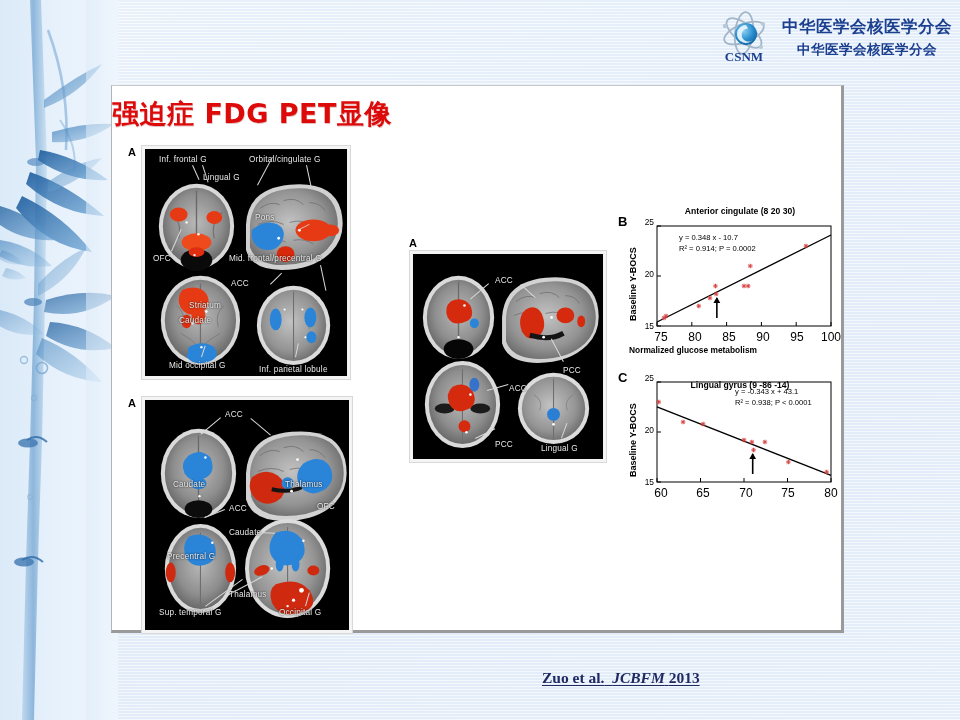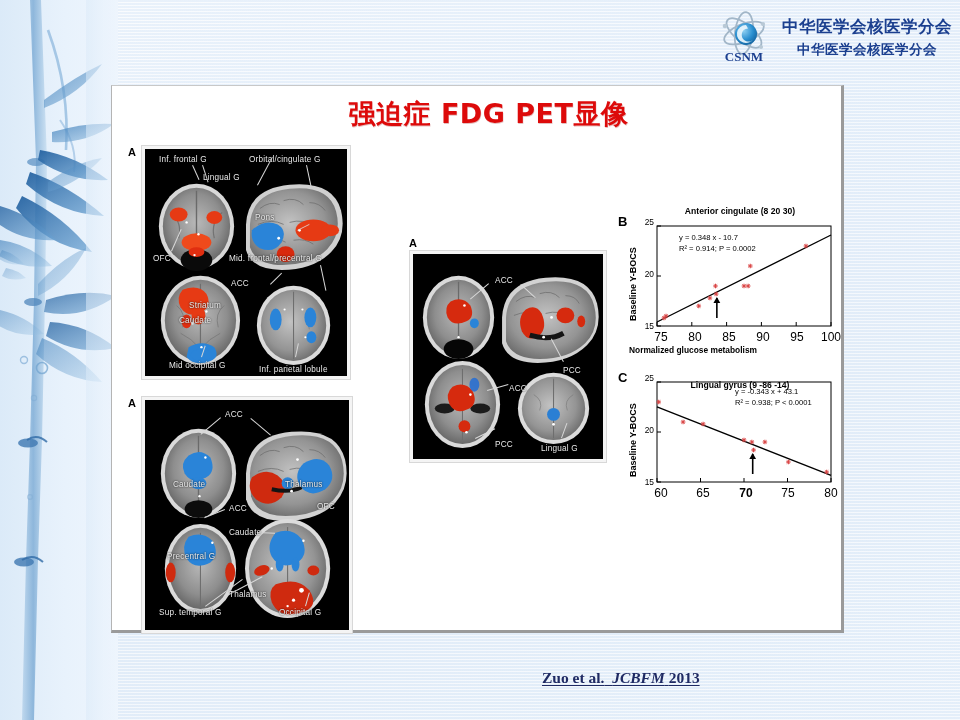--- a/index.html
+++ b/index.html
@@ -84,28 +84,26 @@
     border-bottom: 3px solid #9a9a9a;
     border-top: 1px solid #c8c8c8;
     border-left: 1px solid #b4b4b4;
     z-index: 3;
   }
 
   #slide-title {
     position: absolute;
     left: 0; top: 10px;
     width: 100%;
-    text-align: center;
     font-size: 27px;
     font-weight: bold;
     color: #dd0a0a;
     font-family: "DejaVu Sans", sans-serif;
     letter-spacing: 0.5px;
     text-shadow: 0.5px 0.5px 0 rgba(150,0,0,0.25);
-    margin-left: 12px;
   }
 
   
   .fig {
     position: absolute;
     background: #f4f4f4;
     padding: 3px;
     border: 1px solid #d8d8d8;
   }
   .fig-inner {
@@ -686,21 +684,21 @@
         <span>y = -0.343 x + 43.1</span><br>
         <span>R² = 0.938; P &lt; 0.0001</span>
       </span>
 
       <span class="tick-lbl-y" style="left:23px; top:18px; width:14px;">25</span>
       <span class="tick-lbl-y" style="left:23px; top:70px; width:14px;">20</span>
       <span class="tick-lbl-y" style="left:23px; top:122px; width:14px;">15</span>
 
       <span class="tick-lbl" style="left:44px; top:126px;">60</span>
       <span class="tick-lbl" style="left:86px; top:126px;">65</span>
-      <span class="tick-lbl" style="left:129px; top:126px;font-weight:bold;">70</span>
+      <span class="tick-lbl" style="left:129px; top:126px;">70</span>
       <span class="tick-lbl" style="left:171px; top:126px;">75</span>
       <span class="tick-lbl" style="left:214px; top:126px;">80</span>
 
       <svg id="plotC" width="218" height="146" style="position:absolute; left:0; top:0;">
           <rect x="40" y="22" width="174" height="100" fill="none" stroke="#000" stroke-width="1"></rect>
           <line x1="40" y1="122" x2="40" y2="118" stroke="#000" stroke-width="1"></line>
           <line x1="83.5" y1="122" x2="83.5" y2="118" stroke="#000" stroke-width="1"></line>
           <line x1="127" y1="122" x2="127" y2="118" stroke="#000" stroke-width="1"></line>
           <line x1="170.5" y1="122" x2="170.5" y2="118" stroke="#000" stroke-width="1"></line>
           <line x1="214" y1="122" x2="214" y2="118" stroke="#000" stroke-width="1"></line>

